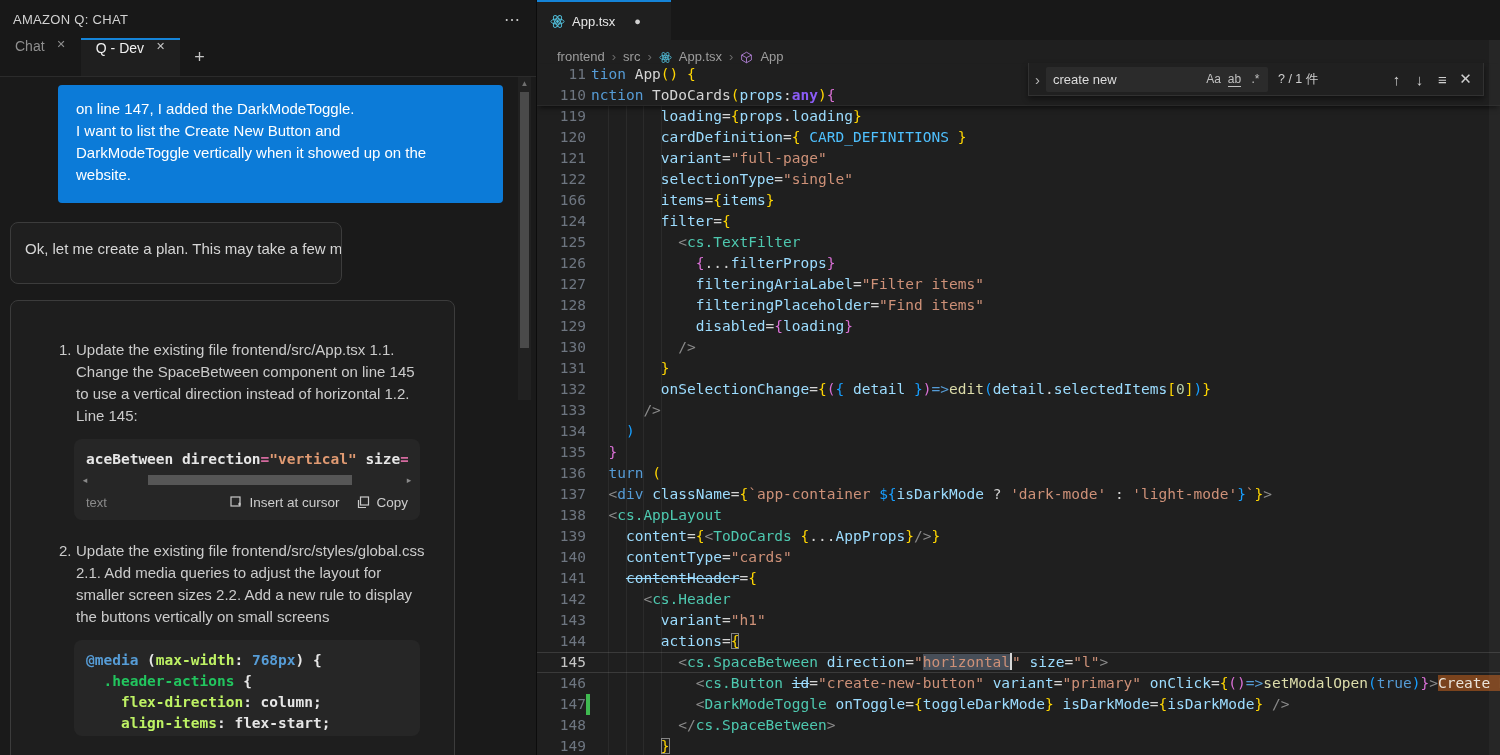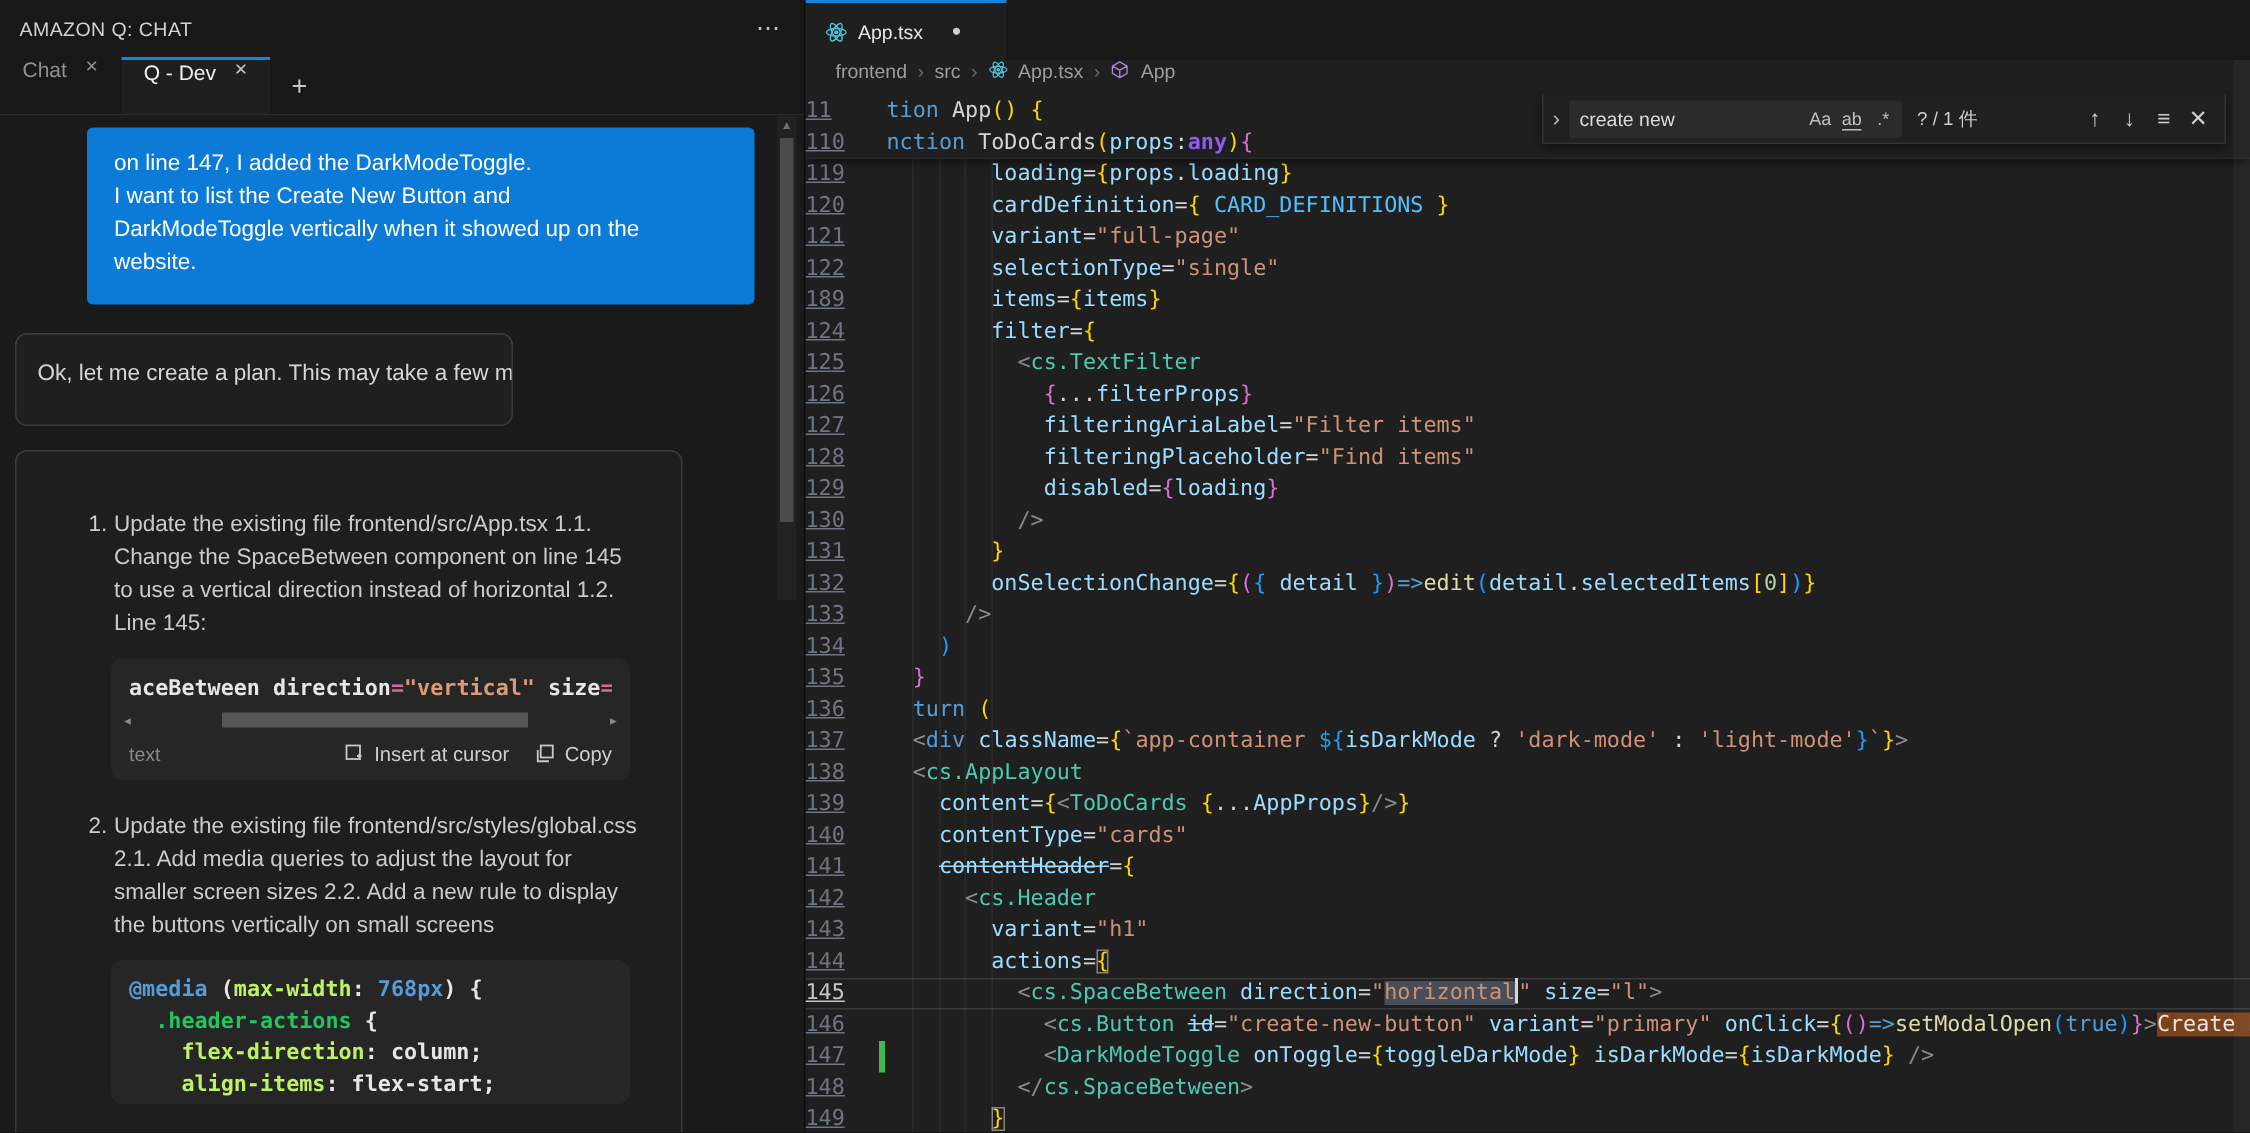--- a/index.html
+++ b/index.html
@@ -64,21 +64,21 @@
 
   
   .editor{position:absolute;left:536px;top:0;width:964px;height:755px;background:#1f1f1f;
           border-left:1px solid #0c0c0c;overflow:hidden;}
   .etabbar{position:absolute;left:0;top:0;width:100%;height:40px;background:#181818;}
   .etab{position:absolute;left:0;top:0;width:134px;height:40px;background:#1f1f1f;
         border-top:2px solid #1584d8;display:flex;align-items:center;padding-left:13px;gap:7px;cursor:pointer;}
   .etab-label{font-size:13px;color:#e7e7e7;}
   .etab-dot{margin-left:12px;color:#d0d0d0;font-size:11px;}
   .ebreadcrumb{position:absolute;left:0;top:40px;width:100%;height:24px;background:#1f1f1f;
-               display:flex;align-items:flex-start;gap:7px;padding-left:20px;font-size:13px;color:#9d9d9d;}
+               display:flex;align-items:flex-end;gap:7px;padding-left:20px;font-size:13px;color:#9d9d9d;}
   .ebreadcrumb .sep{color:#6a6a6a;font-size:13px;}
   .crumb{cursor:pointer;}
 
   
   .findw{position:absolute;top:63px;right:16px;width:456px;height:33px;background:#202020;
          border:1px solid #313131;border-top:none;box-shadow:0 3px 6px rgba(0,0,0,.45);
          display:flex;align-items:center;z-index:6;padding-right:6px;}
   .find-expand{width:17px;height:100%;display:flex;align-items:center;justify-content:center;
                color:#b8b8b8;font-size:15px;cursor:pointer;}
   .find-input-box{width:222px;height:25px;background:#2b2b2b;border-radius:2px;display:flex;
@@ -91,22 +91,22 @@
   .find-count{margin-left:10px;font-size:12.5px;color:#cfcfcf;white-space:nowrap;}
   .find-sp{flex:1;}
   .find-btn{width:23px;height:23px;display:flex;align-items:center;justify-content:center;
             color:#cfcfcf;font-size:15px;cursor:pointer;border-radius:3px;}
 
   
   .sticky{position:absolute;left:0;top:64px;width:100%;height:42px;background:#1f1f1f;z-index:3;
           box-shadow:0 4px 5px -2px rgba(0,0,0,.55);border-bottom:1px solid #292929;}
   .elines{position:absolute;left:0;top:106px;width:100%;height:651px;}
   .cl{display:flex;height:21px;white-space:pre;}
-  .ln{flex:none;width:49px;color:#6e7681;font-family:"DejaVu Sans Mono",monospace;
-      font-size:14.5px;line-height:21px;text-decoration:underline;}
+  .ln{flex:none;width:49px;text-align:right;color:#6e7681;font-family:"DejaVu Sans Mono",monospace;
+      font-size:14.5px;line-height:21px;}
   .ind{flex:none;width:5px;}
   .ind-add{background:#3fb950;width:4px;margin-right:1px;}
   .ct{flex:none;font-family:"DejaVu Sans Mono",monospace;font-size:14.5px;line-height:21px;color:#d4d4d4;}
   .cl.active{box-shadow:inset 0 1px 0 #3a3a3a,inset 0 -1px 0 #3a3a3a;}
   .cl.active .ln{color:#c6c6c6;}
   .guide{position:absolute;top:0;bottom:0;width:1px;background:rgba(255,255,255,.055);}
 
   
   .tk-p{color:#d4d4d4;}
   .tk-kw{color:#569cd6;}
@@ -281,21 +281,21 @@
     <div class="elines">
       <div class="guide" style="left:71px;"></div>
       <div class="guide" style="left:89px;"></div>
       <div class="guide" style="left:106px;"></div>
       <div class="guide" style="left:124px;"></div>
       <div>
           <div class="cl"><span class="ln">119</span><span class="ind"></span><span class="ct"><span class="tk-p">        </span><span class="tk-attr">loading</span><span class="tk-p">=</span><span class="tk-b1">{</span><span class="tk-id">props</span><span class="tk-p">.</span><span class="tk-id">loading</span><span class="tk-b1">}</span></span></div>
           <div class="cl"><span class="ln">120</span><span class="ind"></span><span class="ct"><span class="tk-p">        </span><span class="tk-attr">cardDefinition</span><span class="tk-p">=</span><span class="tk-b1">{</span><span class="tk-p"> </span><span class="tk-cst">CARD_DEFINITIONS</span><span class="tk-p"> </span><span class="tk-b1">}</span></span></div>
           <div class="cl"><span class="ln">121</span><span class="ind"></span><span class="ct"><span class="tk-p">        </span><span class="tk-attr">variant</span><span class="tk-p">=</span><span class="tk-str">"full-page"</span></span></div>
           <div class="cl"><span class="ln">122</span><span class="ind"></span><span class="ct"><span class="tk-p">        </span><span class="tk-attr">selectionType</span><span class="tk-p">=</span><span class="tk-str">"single"</span></span></div>
-          <div class="cl"><span class="ln">189</span><span class="ind"></span><span class="ct"><span class="tk-p">        </span><span class="tk-attr">items</span><span class="tk-p">=</span><span class="tk-b1">{</span><span class="tk-id">items</span><span class="tk-b1">}</span></span></div>
+          <div class="cl"><span class="ln">166</span><span class="ind"></span><span class="ct"><span class="tk-p">        </span><span class="tk-attr">items</span><span class="tk-p">=</span><span class="tk-b1">{</span><span class="tk-id">items</span><span class="tk-b1">}</span></span></div>
           <div class="cl"><span class="ln">124</span><span class="ind"></span><span class="ct"><span class="tk-p">        </span><span class="tk-attr">filter</span><span class="tk-p">=</span><span class="tk-b1">{</span></span></div>
           <div class="cl"><span class="ln">125</span><span class="ind"></span><span class="ct"><span class="tk-p">          </span><span class="tk-tag">&lt;</span><span class="tk-cmp">cs.TextFilter</span></span></div>
           <div class="cl"><span class="ln">126</span><span class="ind"></span><span class="ct"><span class="tk-p">            </span><span class="tk-b2">{</span><span class="tk-p">...</span><span class="tk-id">filterProps</span><span class="tk-b2">}</span></span></div>
           <div class="cl"><span class="ln">127</span><span class="ind"></span><span class="ct"><span class="tk-p">            </span><span class="tk-attr">filteringAriaLabel</span><span class="tk-p">=</span><span class="tk-str">"Filter items"</span></span></div>
           <div class="cl"><span class="ln">128</span><span class="ind"></span><span class="ct"><span class="tk-p">            </span><span class="tk-attr">filteringPlaceholder</span><span class="tk-p">=</span><span class="tk-str">"Find items"</span></span></div>
           <div class="cl"><span class="ln">129</span><span class="ind"></span><span class="ct"><span class="tk-p">            </span><span class="tk-attr">disabled</span><span class="tk-p">=</span><span class="tk-b2">{</span><span class="tk-id">loading</span><span class="tk-b2">}</span></span></div>
           <div class="cl"><span class="ln">130</span><span class="ind"></span><span class="ct"><span class="tk-p">          </span><span class="tk-tag">/&gt;</span></span></div>
           <div class="cl"><span class="ln">131</span><span class="ind"></span><span class="ct"><span class="tk-p">        </span><span class="tk-b1">}</span></span></div>
           <div class="cl"><span class="ln">132</span><span class="ind"></span><span class="ct"><span class="tk-p">        </span><span class="tk-attr">onSelectionChange</span><span class="tk-p">=</span><span class="tk-b1">{</span><span class="tk-b2">(</span><span class="tk-b3">{</span><span class="tk-p"> </span><span class="tk-id">detail</span><span class="tk-p"> </span><span class="tk-b3">}</span><span class="tk-b2">)</span><span class="tk-kw">=&gt;</span><span class="tk-fn">edit</span><span class="tk-b3">(</span><span class="tk-id">detail</span><span class="tk-p">.</span><span class="tk-id">selectedItems</span><span class="tk-b1">[</span><span class="tk-num">0</span><span class="tk-b1">]</span><span class="tk-b3">)</span><span class="tk-b1">}</span></span></div>
           <div class="cl"><span class="ln">133</span><span class="ind"></span><span class="ct"><span class="tk-p">      </span><span class="tk-tag">/&gt;</span></span></div>

